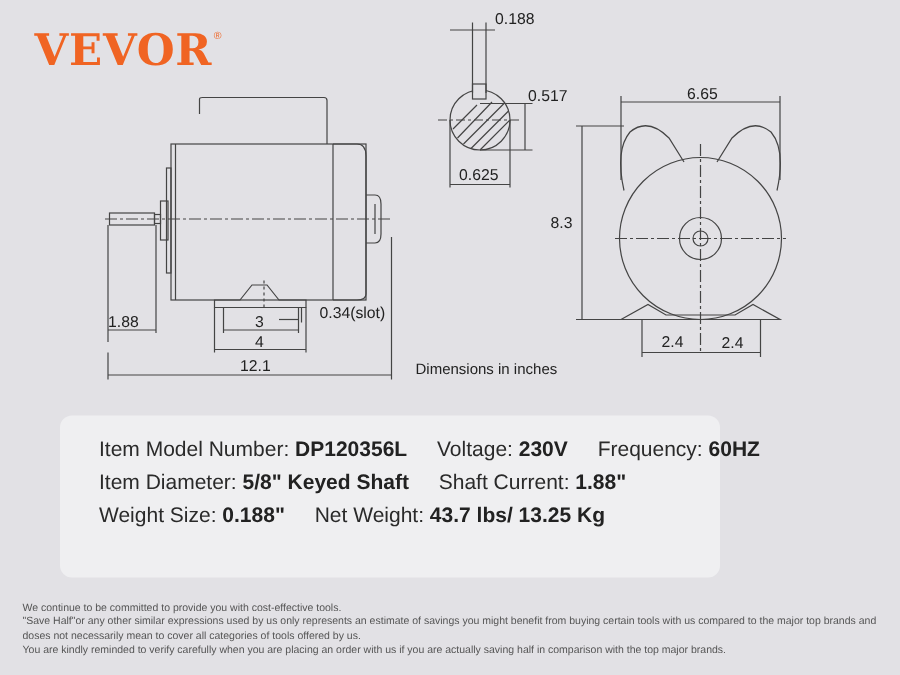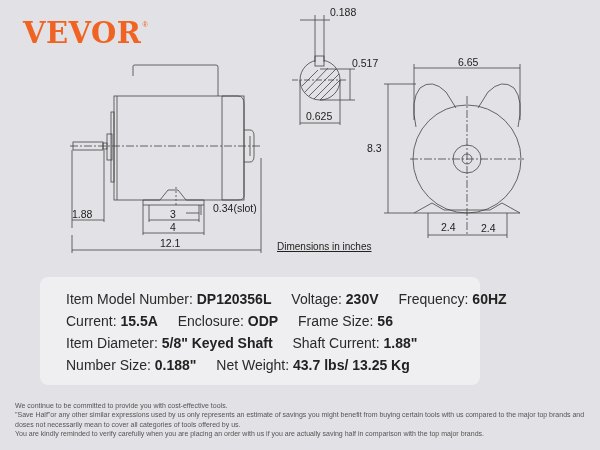--- a/index.html
+++ b/index.html
@@ -15,21 +15,21 @@
       font-family: "DejaVu Serif", serif;
       font-weight: bold; font-size: 29px; letter-spacing: 0.5px;
       color: #f06423;
       line-height: 1;
     }
     .logo sup { font-family: "Liberation Sans", sans-serif; font-size: 7px; font-weight: normal; vertical-align: top; position: relative; top: 2px; margin-left: 1px; }
     svg.drawing { position: absolute; left: 0; top: 0; }
     svg.drawing text { font-family: "Liberation Sans", sans-serif; font-size: 10.5px; fill: #222; }
     .dim-note {
       position: absolute; left: 277px; top: 241px;
-      font-size: 10px; color: #222; text-decoration: underline;
+      font-size: 10px; color: #222;
     }
     .spec-panel {
       position: absolute; left: 40px; top: 277px; width: 440px; height: 108px;
       background: #efeff1; border-radius: 8px;
       padding: 11px 0 0 26px;
     }
     .spec-row { font-size: 14px; line-height: 22px; color: #2a2a2a; white-space: nowrap; }
     .spec-row .item { margin-right: 16px; }
     .spec-row .val { font-weight: bold; color: #222; }
     .disclaimer {
@@ -138,30 +138,25 @@
 
 <div class="dim-note">Dimensions in inches</div>
 
 <div class="spec-panel">
   <div class="spec-row">
     <span class="item"><span>Item Model Number: </span><span class="val">DP120356L</span></span>
     <span class="item"><span>Voltage: </span><span class="val">230V</span></span>
     <span class="item"><span>Frequency: </span><span class="val">60HZ</span></span>
   </div>
   <div class="spec-row">
-    <span class="item"><span>Current: </span><span class="val">15.5A</span></span>
-    <span class="item"><span>Enclosure: </span><span class="val">ODP</span></span>
-    <span class="item"><span>Frame Size: </span><span class="val">56</span></span>
-  </div>
-  <div class="spec-row">
     <span class="item"><span>Item Diameter: </span><span class="val">5/8" Keyed Shaft</span></span>
     <span class="item"><span>Shaft Current: </span><span class="val">1.88"</span></span>
   </div>
   <div class="spec-row">
-    <span class="item"><span>Number Size: </span><span class="val">0.188"</span></span>
+    <span class="item"><span>Weight Size: </span><span class="val">0.188"</span></span>
     <span class="item"><span>Net Weight: </span><span class="val">43.7 lbs/  13.25 Kg</span></span>
   </div>
 </div>
 
 <div class="disclaimer">
   <div>We continue to be committed to provide you with cost-effective tools.</div>
   <div>"Save Half"or any other similar expressions used by us only represents an estimate of savings you might benefit from buying certain tools with us compared to the major top brands and doses not necessarily mean to cover all categories of tools offered by us.</div>
   <div>You are kindly reminded to verify carefully when you are placing an order with us if you are actually saving half in comparison with the top major brands.</div>
 </div>
 

